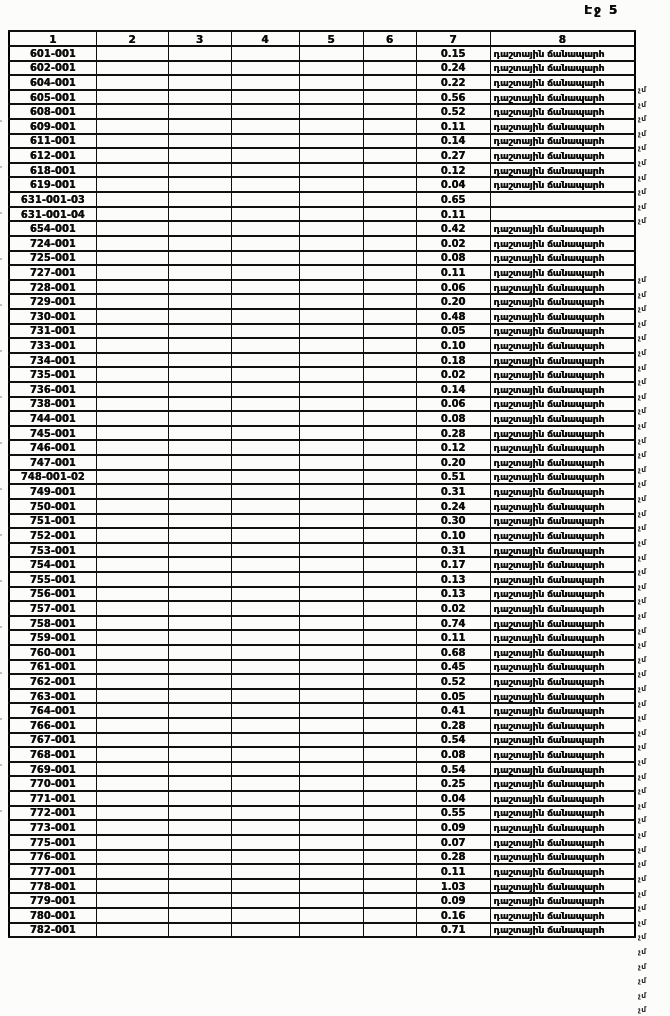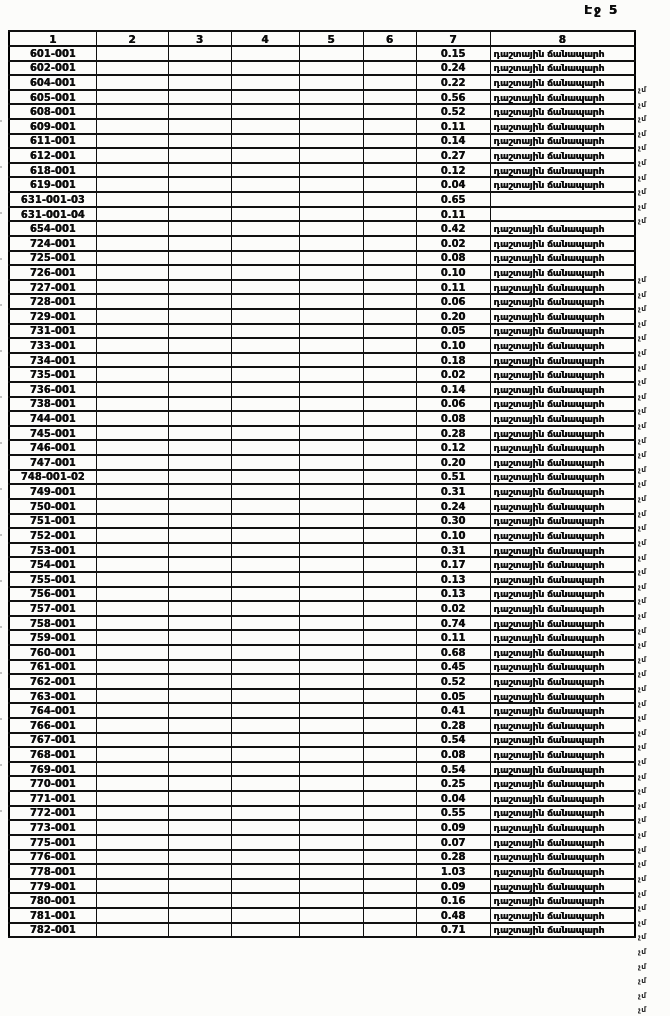--- a/index.html
+++ b/index.html
@@ -254,467 +254,467 @@
           <td class="c1">725-001</td>
           <td class="c2"></td>
           <td class="c3"></td>
           <td class="c4"></td>
           <td class="c5"></td>
           <td class="c6"></td>
           <td class="c7">0.08</td>
           <td class="c8">դաշտային ճանապարհ</td>
         </tr>
         <tr>
-          <td class="c1">726-001</td>
+          <td class="c1">727-001</td>
+          <td class="c2"></td>
+          <td class="c3"></td>
+          <td class="c4"></td>
+          <td class="c5"></td>
+          <td class="c6"></td>
+          <td class="c7">0.11</td>
+          <td class="c8">դաշտային ճանապարհ</td>
+        </tr>
+        <tr>
+          <td class="c1">728-001</td>
+          <td class="c2"></td>
+          <td class="c3"></td>
+          <td class="c4"></td>
+          <td class="c5"></td>
+          <td class="c6"></td>
+          <td class="c7">0.06</td>
+          <td class="c8">դաշտային ճանապարհ</td>
+        </tr>
+        <tr>
+          <td class="c1">729-001</td>
+          <td class="c2"></td>
+          <td class="c3"></td>
+          <td class="c4"></td>
+          <td class="c5"></td>
+          <td class="c6"></td>
+          <td class="c7">0.20</td>
+          <td class="c8">դաշտային ճանապարհ</td>
+        </tr>
+        <tr>
+          <td class="c1">730-001</td>
+          <td class="c2"></td>
+          <td class="c3"></td>
+          <td class="c4"></td>
+          <td class="c5"></td>
+          <td class="c6"></td>
+          <td class="c7">0.48</td>
+          <td class="c8">դաշտային ճանապարհ</td>
+        </tr>
+        <tr>
+          <td class="c1">731-001</td>
+          <td class="c2"></td>
+          <td class="c3"></td>
+          <td class="c4"></td>
+          <td class="c5"></td>
+          <td class="c6"></td>
+          <td class="c7">0.05</td>
+          <td class="c8">դաշտային ճանապարհ</td>
+        </tr>
+        <tr>
+          <td class="c1">733-001</td>
           <td class="c2"></td>
           <td class="c3"></td>
           <td class="c4"></td>
           <td class="c5"></td>
           <td class="c6"></td>
           <td class="c7">0.10</td>
           <td class="c8">դաշտային ճանապարհ</td>
         </tr>
         <tr>
-          <td class="c1">727-001</td>
+          <td class="c1">734-001</td>
+          <td class="c2"></td>
+          <td class="c3"></td>
+          <td class="c4"></td>
+          <td class="c5"></td>
+          <td class="c6"></td>
+          <td class="c7">0.18</td>
+          <td class="c8">դաշտային ճանապարհ</td>
+        </tr>
+        <tr>
+          <td class="c1">735-001</td>
+          <td class="c2"></td>
+          <td class="c3"></td>
+          <td class="c4"></td>
+          <td class="c5"></td>
+          <td class="c6"></td>
+          <td class="c7">0.02</td>
+          <td class="c8">դաշտային ճանապարհ</td>
+        </tr>
+        <tr>
+          <td class="c1">736-001</td>
+          <td class="c2"></td>
+          <td class="c3"></td>
+          <td class="c4"></td>
+          <td class="c5"></td>
+          <td class="c6"></td>
+          <td class="c7">0.14</td>
+          <td class="c8">դաշտային ճանապարհ</td>
+        </tr>
+        <tr>
+          <td class="c1">738-001</td>
+          <td class="c2"></td>
+          <td class="c3"></td>
+          <td class="c4"></td>
+          <td class="c5"></td>
+          <td class="c6"></td>
+          <td class="c7">0.06</td>
+          <td class="c8">դաշտային ճանապարհ</td>
+        </tr>
+        <tr>
+          <td class="c1">744-001</td>
+          <td class="c2"></td>
+          <td class="c3"></td>
+          <td class="c4"></td>
+          <td class="c5"></td>
+          <td class="c6"></td>
+          <td class="c7">0.08</td>
+          <td class="c8">դաշտային ճանապարհ</td>
+        </tr>
+        <tr>
+          <td class="c1">745-001</td>
+          <td class="c2"></td>
+          <td class="c3"></td>
+          <td class="c4"></td>
+          <td class="c5"></td>
+          <td class="c6"></td>
+          <td class="c7">0.28</td>
+          <td class="c8">դաշտային ճանապարհ</td>
+        </tr>
+        <tr>
+          <td class="c1">746-001</td>
+          <td class="c2"></td>
+          <td class="c3"></td>
+          <td class="c4"></td>
+          <td class="c5"></td>
+          <td class="c6"></td>
+          <td class="c7">0.12</td>
+          <td class="c8">դաշտային ճանապարհ</td>
+        </tr>
+        <tr>
+          <td class="c1">747-001</td>
+          <td class="c2"></td>
+          <td class="c3"></td>
+          <td class="c4"></td>
+          <td class="c5"></td>
+          <td class="c6"></td>
+          <td class="c7">0.20</td>
+          <td class="c8">դաշտային ճանապարհ</td>
+        </tr>
+        <tr>
+          <td class="c1">748-001-02</td>
+          <td class="c2"></td>
+          <td class="c3"></td>
+          <td class="c4"></td>
+          <td class="c5"></td>
+          <td class="c6"></td>
+          <td class="c7">0.51</td>
+          <td class="c8">դաշտային ճանապարհ</td>
+        </tr>
+        <tr>
+          <td class="c1">749-001</td>
+          <td class="c2"></td>
+          <td class="c3"></td>
+          <td class="c4"></td>
+          <td class="c5"></td>
+          <td class="c6"></td>
+          <td class="c7">0.31</td>
+          <td class="c8">դաշտային ճանապարհ</td>
+        </tr>
+        <tr>
+          <td class="c1">750-001</td>
+          <td class="c2"></td>
+          <td class="c3"></td>
+          <td class="c4"></td>
+          <td class="c5"></td>
+          <td class="c6"></td>
+          <td class="c7">0.24</td>
+          <td class="c8">դաշտային ճանապարհ</td>
+        </tr>
+        <tr>
+          <td class="c1">751-001</td>
+          <td class="c2"></td>
+          <td class="c3"></td>
+          <td class="c4"></td>
+          <td class="c5"></td>
+          <td class="c6"></td>
+          <td class="c7">0.30</td>
+          <td class="c8">դաշտային ճանապարհ</td>
+        </tr>
+        <tr>
+          <td class="c1">752-001</td>
+          <td class="c2"></td>
+          <td class="c3"></td>
+          <td class="c4"></td>
+          <td class="c5"></td>
+          <td class="c6"></td>
+          <td class="c7">0.10</td>
+          <td class="c8">դաշտային ճանապարհ</td>
+        </tr>
+        <tr>
+          <td class="c1">753-001</td>
+          <td class="c2"></td>
+          <td class="c3"></td>
+          <td class="c4"></td>
+          <td class="c5"></td>
+          <td class="c6"></td>
+          <td class="c7">0.31</td>
+          <td class="c8">դաշտային ճանապարհ</td>
+        </tr>
+        <tr>
+          <td class="c1">754-001</td>
+          <td class="c2"></td>
+          <td class="c3"></td>
+          <td class="c4"></td>
+          <td class="c5"></td>
+          <td class="c6"></td>
+          <td class="c7">0.17</td>
+          <td class="c8">դաշտային ճանապարհ</td>
+        </tr>
+        <tr>
+          <td class="c1">755-001</td>
+          <td class="c2"></td>
+          <td class="c3"></td>
+          <td class="c4"></td>
+          <td class="c5"></td>
+          <td class="c6"></td>
+          <td class="c7">0.13</td>
+          <td class="c8">դաշտային ճանապարհ</td>
+        </tr>
+        <tr>
+          <td class="c1">756-001</td>
+          <td class="c2"></td>
+          <td class="c3"></td>
+          <td class="c4"></td>
+          <td class="c5"></td>
+          <td class="c6"></td>
+          <td class="c7">0.13</td>
+          <td class="c8">դաշտային ճանապարհ</td>
+        </tr>
+        <tr>
+          <td class="c1">757-001</td>
+          <td class="c2"></td>
+          <td class="c3"></td>
+          <td class="c4"></td>
+          <td class="c5"></td>
+          <td class="c6"></td>
+          <td class="c7">0.02</td>
+          <td class="c8">դաշտային ճանապարհ</td>
+        </tr>
+        <tr>
+          <td class="c1">758-001</td>
+          <td class="c2"></td>
+          <td class="c3"></td>
+          <td class="c4"></td>
+          <td class="c5"></td>
+          <td class="c6"></td>
+          <td class="c7">0.74</td>
+          <td class="c8">դաշտային ճանապարհ</td>
+        </tr>
+        <tr>
+          <td class="c1">759-001</td>
           <td class="c2"></td>
           <td class="c3"></td>
           <td class="c4"></td>
           <td class="c5"></td>
           <td class="c6"></td>
           <td class="c7">0.11</td>
           <td class="c8">դաշտային ճանապարհ</td>
         </tr>
         <tr>
-          <td class="c1">728-001</td>
-          <td class="c2"></td>
-          <td class="c3"></td>
-          <td class="c4"></td>
-          <td class="c5"></td>
-          <td class="c6"></td>
-          <td class="c7">0.06</td>
-          <td class="c8">դաշտային ճանապարհ</td>
-        </tr>
-        <tr>
-          <td class="c1">729-001</td>
-          <td class="c2"></td>
-          <td class="c3"></td>
-          <td class="c4"></td>
-          <td class="c5"></td>
-          <td class="c6"></td>
-          <td class="c7">0.20</td>
-          <td class="c8">դաշտային ճանապարհ</td>
-        </tr>
-        <tr>
-          <td class="c1">731-001</td>
+          <td class="c1">760-001</td>
+          <td class="c2"></td>
+          <td class="c3"></td>
+          <td class="c4"></td>
+          <td class="c5"></td>
+          <td class="c6"></td>
+          <td class="c7">0.68</td>
+          <td class="c8">դաշտային ճանապարհ</td>
+        </tr>
+        <tr>
+          <td class="c1">761-001</td>
+          <td class="c2"></td>
+          <td class="c3"></td>
+          <td class="c4"></td>
+          <td class="c5"></td>
+          <td class="c6"></td>
+          <td class="c7">0.45</td>
+          <td class="c8">դաշտային ճանապարհ</td>
+        </tr>
+        <tr>
+          <td class="c1">762-001</td>
+          <td class="c2"></td>
+          <td class="c3"></td>
+          <td class="c4"></td>
+          <td class="c5"></td>
+          <td class="c6"></td>
+          <td class="c7">0.52</td>
+          <td class="c8">դաշտային ճանապարհ</td>
+        </tr>
+        <tr>
+          <td class="c1">763-001</td>
           <td class="c2"></td>
           <td class="c3"></td>
           <td class="c4"></td>
           <td class="c5"></td>
           <td class="c6"></td>
           <td class="c7">0.05</td>
           <td class="c8">դաշտային ճանապարհ</td>
         </tr>
         <tr>
-          <td class="c1">733-001</td>
-          <td class="c2"></td>
-          <td class="c3"></td>
-          <td class="c4"></td>
-          <td class="c5"></td>
-          <td class="c6"></td>
-          <td class="c7">0.10</td>
-          <td class="c8">դաշտային ճանապարհ</td>
-        </tr>
-        <tr>
-          <td class="c1">734-001</td>
-          <td class="c2"></td>
-          <td class="c3"></td>
-          <td class="c4"></td>
-          <td class="c5"></td>
-          <td class="c6"></td>
-          <td class="c7">0.18</td>
-          <td class="c8">դաշտային ճանապարհ</td>
-        </tr>
-        <tr>
-          <td class="c1">735-001</td>
-          <td class="c2"></td>
-          <td class="c3"></td>
-          <td class="c4"></td>
-          <td class="c5"></td>
-          <td class="c6"></td>
-          <td class="c7">0.02</td>
-          <td class="c8">դաշտային ճանապարհ</td>
-        </tr>
-        <tr>
-          <td class="c1">736-001</td>
-          <td class="c2"></td>
-          <td class="c3"></td>
-          <td class="c4"></td>
-          <td class="c5"></td>
-          <td class="c6"></td>
-          <td class="c7">0.14</td>
-          <td class="c8">դաշտային ճանապարհ</td>
-        </tr>
-        <tr>
-          <td class="c1">738-001</td>
-          <td class="c2"></td>
-          <td class="c3"></td>
-          <td class="c4"></td>
-          <td class="c5"></td>
-          <td class="c6"></td>
-          <td class="c7">0.06</td>
-          <td class="c8">դաշտային ճանապարհ</td>
-        </tr>
-        <tr>
-          <td class="c1">744-001</td>
+          <td class="c1">764-001</td>
+          <td class="c2"></td>
+          <td class="c3"></td>
+          <td class="c4"></td>
+          <td class="c5"></td>
+          <td class="c6"></td>
+          <td class="c7">0.41</td>
+          <td class="c8">դաշտային ճանապարհ</td>
+        </tr>
+        <tr>
+          <td class="c1">766-001</td>
+          <td class="c2"></td>
+          <td class="c3"></td>
+          <td class="c4"></td>
+          <td class="c5"></td>
+          <td class="c6"></td>
+          <td class="c7">0.28</td>
+          <td class="c8">դաշտային ճանապարհ</td>
+        </tr>
+        <tr>
+          <td class="c1">767-001</td>
+          <td class="c2"></td>
+          <td class="c3"></td>
+          <td class="c4"></td>
+          <td class="c5"></td>
+          <td class="c6"></td>
+          <td class="c7">0.54</td>
+          <td class="c8">դաշտային ճանապարհ</td>
+        </tr>
+        <tr>
+          <td class="c1">768-001</td>
           <td class="c2"></td>
           <td class="c3"></td>
           <td class="c4"></td>
           <td class="c5"></td>
           <td class="c6"></td>
           <td class="c7">0.08</td>
           <td class="c8">դաշտային ճանապարհ</td>
         </tr>
         <tr>
-          <td class="c1">745-001</td>
+          <td class="c1">769-001</td>
+          <td class="c2"></td>
+          <td class="c3"></td>
+          <td class="c4"></td>
+          <td class="c5"></td>
+          <td class="c6"></td>
+          <td class="c7">0.54</td>
+          <td class="c8">դաշտային ճանապարհ</td>
+        </tr>
+        <tr>
+          <td class="c1">770-001</td>
+          <td class="c2"></td>
+          <td class="c3"></td>
+          <td class="c4"></td>
+          <td class="c5"></td>
+          <td class="c6"></td>
+          <td class="c7">0.25</td>
+          <td class="c8">դաշտային ճանապարհ</td>
+        </tr>
+        <tr>
+          <td class="c1">771-001</td>
+          <td class="c2"></td>
+          <td class="c3"></td>
+          <td class="c4"></td>
+          <td class="c5"></td>
+          <td class="c6"></td>
+          <td class="c7">0.04</td>
+          <td class="c8">դաշտային ճանապարհ</td>
+        </tr>
+        <tr>
+          <td class="c1">772-001</td>
+          <td class="c2"></td>
+          <td class="c3"></td>
+          <td class="c4"></td>
+          <td class="c5"></td>
+          <td class="c6"></td>
+          <td class="c7">0.55</td>
+          <td class="c8">դաշտային ճանապարհ</td>
+        </tr>
+        <tr>
+          <td class="c1">773-001</td>
+          <td class="c2"></td>
+          <td class="c3"></td>
+          <td class="c4"></td>
+          <td class="c5"></td>
+          <td class="c6"></td>
+          <td class="c7">0.09</td>
+          <td class="c8">դաշտային ճանապարհ</td>
+        </tr>
+        <tr>
+          <td class="c1">775-001</td>
+          <td class="c2"></td>
+          <td class="c3"></td>
+          <td class="c4"></td>
+          <td class="c5"></td>
+          <td class="c6"></td>
+          <td class="c7">0.07</td>
+          <td class="c8">դաշտային ճանապարհ</td>
+        </tr>
+        <tr>
+          <td class="c1">776-001</td>
           <td class="c2"></td>
           <td class="c3"></td>
           <td class="c4"></td>
           <td class="c5"></td>
           <td class="c6"></td>
           <td class="c7">0.28</td>
           <td class="c8">դաշտային ճանապարհ</td>
         </tr>
         <tr>
-          <td class="c1">746-001</td>
-          <td class="c2"></td>
-          <td class="c3"></td>
-          <td class="c4"></td>
-          <td class="c5"></td>
-          <td class="c6"></td>
-          <td class="c7">0.12</td>
-          <td class="c8">դաշտային ճանապարհ</td>
-        </tr>
-        <tr>
-          <td class="c1">747-001</td>
-          <td class="c2"></td>
-          <td class="c3"></td>
-          <td class="c4"></td>
-          <td class="c5"></td>
-          <td class="c6"></td>
-          <td class="c7">0.20</td>
-          <td class="c8">դաշտային ճանապարհ</td>
-        </tr>
-        <tr>
-          <td class="c1">748-001-02</td>
-          <td class="c2"></td>
-          <td class="c3"></td>
-          <td class="c4"></td>
-          <td class="c5"></td>
-          <td class="c6"></td>
-          <td class="c7">0.51</td>
-          <td class="c8">դաշտային ճանապարհ</td>
-        </tr>
-        <tr>
-          <td class="c1">749-001</td>
-          <td class="c2"></td>
-          <td class="c3"></td>
-          <td class="c4"></td>
-          <td class="c5"></td>
-          <td class="c6"></td>
-          <td class="c7">0.31</td>
-          <td class="c8">դաշտային ճանապարհ</td>
-        </tr>
-        <tr>
-          <td class="c1">750-001</td>
-          <td class="c2"></td>
-          <td class="c3"></td>
-          <td class="c4"></td>
-          <td class="c5"></td>
-          <td class="c6"></td>
-          <td class="c7">0.24</td>
-          <td class="c8">դաշտային ճանապարհ</td>
-        </tr>
-        <tr>
-          <td class="c1">751-001</td>
-          <td class="c2"></td>
-          <td class="c3"></td>
-          <td class="c4"></td>
-          <td class="c5"></td>
-          <td class="c6"></td>
-          <td class="c7">0.30</td>
-          <td class="c8">դաշտային ճանապարհ</td>
-        </tr>
-        <tr>
-          <td class="c1">752-001</td>
-          <td class="c2"></td>
-          <td class="c3"></td>
-          <td class="c4"></td>
-          <td class="c5"></td>
-          <td class="c6"></td>
-          <td class="c7">0.10</td>
-          <td class="c8">դաշտային ճանապարհ</td>
-        </tr>
-        <tr>
-          <td class="c1">753-001</td>
-          <td class="c2"></td>
-          <td class="c3"></td>
-          <td class="c4"></td>
-          <td class="c5"></td>
-          <td class="c6"></td>
-          <td class="c7">0.31</td>
-          <td class="c8">դաշտային ճանապարհ</td>
-        </tr>
-        <tr>
-          <td class="c1">754-001</td>
-          <td class="c2"></td>
-          <td class="c3"></td>
-          <td class="c4"></td>
-          <td class="c5"></td>
-          <td class="c6"></td>
-          <td class="c7">0.17</td>
-          <td class="c8">դաշտային ճանապարհ</td>
-        </tr>
-        <tr>
-          <td class="c1">755-001</td>
-          <td class="c2"></td>
-          <td class="c3"></td>
-          <td class="c4"></td>
-          <td class="c5"></td>
-          <td class="c6"></td>
-          <td class="c7">0.13</td>
-          <td class="c8">դաշտային ճանապարհ</td>
-        </tr>
-        <tr>
-          <td class="c1">756-001</td>
-          <td class="c2"></td>
-          <td class="c3"></td>
-          <td class="c4"></td>
-          <td class="c5"></td>
-          <td class="c6"></td>
-          <td class="c7">0.13</td>
-          <td class="c8">դաշտային ճանապարհ</td>
-        </tr>
-        <tr>
-          <td class="c1">757-001</td>
-          <td class="c2"></td>
-          <td class="c3"></td>
-          <td class="c4"></td>
-          <td class="c5"></td>
-          <td class="c6"></td>
-          <td class="c7">0.02</td>
-          <td class="c8">դաշտային ճանապարհ</td>
-        </tr>
-        <tr>
-          <td class="c1">758-001</td>
-          <td class="c2"></td>
-          <td class="c3"></td>
-          <td class="c4"></td>
-          <td class="c5"></td>
-          <td class="c6"></td>
-          <td class="c7">0.74</td>
-          <td class="c8">դաշտային ճանապարհ</td>
-        </tr>
-        <tr>
-          <td class="c1">759-001</td>
+          <td class="c1">777-001</td>
           <td class="c2"></td>
           <td class="c3"></td>
           <td class="c4"></td>
           <td class="c5"></td>
           <td class="c6"></td>
           <td class="c7">0.11</td>
           <td class="c8">դաշտային ճանապարհ</td>
         </tr>
         <tr>
-          <td class="c1">760-001</td>
-          <td class="c2"></td>
-          <td class="c3"></td>
-          <td class="c4"></td>
-          <td class="c5"></td>
-          <td class="c6"></td>
-          <td class="c7">0.68</td>
-          <td class="c8">դաշտային ճանապարհ</td>
-        </tr>
-        <tr>
-          <td class="c1">761-001</td>
-          <td class="c2"></td>
-          <td class="c3"></td>
-          <td class="c4"></td>
-          <td class="c5"></td>
-          <td class="c6"></td>
-          <td class="c7">0.45</td>
-          <td class="c8">դաշտային ճանապարհ</td>
-        </tr>
-        <tr>
-          <td class="c1">762-001</td>
-          <td class="c2"></td>
-          <td class="c3"></td>
-          <td class="c4"></td>
-          <td class="c5"></td>
-          <td class="c6"></td>
-          <td class="c7">0.52</td>
-          <td class="c8">դաշտային ճանապարհ</td>
-        </tr>
-        <tr>
-          <td class="c1">763-001</td>
-          <td class="c2"></td>
-          <td class="c3"></td>
-          <td class="c4"></td>
-          <td class="c5"></td>
-          <td class="c6"></td>
-          <td class="c7">0.05</td>
-          <td class="c8">դաշտային ճանապարհ</td>
-        </tr>
-        <tr>
-          <td class="c1">764-001</td>
-          <td class="c2"></td>
-          <td class="c3"></td>
-          <td class="c4"></td>
-          <td class="c5"></td>
-          <td class="c6"></td>
-          <td class="c7">0.41</td>
-          <td class="c8">դաշտային ճանապարհ</td>
-        </tr>
-        <tr>
-          <td class="c1">766-001</td>
-          <td class="c2"></td>
-          <td class="c3"></td>
-          <td class="c4"></td>
-          <td class="c5"></td>
-          <td class="c6"></td>
-          <td class="c7">0.28</td>
-          <td class="c8">դաշտային ճանապարհ</td>
-        </tr>
-        <tr>
-          <td class="c1">767-001</td>
-          <td class="c2"></td>
-          <td class="c3"></td>
-          <td class="c4"></td>
-          <td class="c5"></td>
-          <td class="c6"></td>
-          <td class="c7">0.54</td>
-          <td class="c8">դաշտային ճանապարհ</td>
-        </tr>
-        <tr>
-          <td class="c1">768-001</td>
-          <td class="c2"></td>
-          <td class="c3"></td>
-          <td class="c4"></td>
-          <td class="c5"></td>
-          <td class="c6"></td>
-          <td class="c7">0.08</td>
-          <td class="c8">դաշտային ճանապարհ</td>
-        </tr>
-        <tr>
-          <td class="c1">769-001</td>
-          <td class="c2"></td>
-          <td class="c3"></td>
-          <td class="c4"></td>
-          <td class="c5"></td>
-          <td class="c6"></td>
-          <td class="c7">0.54</td>
-          <td class="c8">դաշտային ճանապարհ</td>
-        </tr>
-        <tr>
-          <td class="c1">770-001</td>
-          <td class="c2"></td>
-          <td class="c3"></td>
-          <td class="c4"></td>
-          <td class="c5"></td>
-          <td class="c6"></td>
-          <td class="c7">0.25</td>
-          <td class="c8">դաշտային ճանապարհ</td>
-        </tr>
-        <tr>
-          <td class="c1">771-001</td>
-          <td class="c2"></td>
-          <td class="c3"></td>
-          <td class="c4"></td>
-          <td class="c5"></td>
-          <td class="c6"></td>
-          <td class="c7">0.04</td>
-          <td class="c8">դաշտային ճանապարհ</td>
-        </tr>
-        <tr>
-          <td class="c1">772-001</td>
-          <td class="c2"></td>
-          <td class="c3"></td>
-          <td class="c4"></td>
-          <td class="c5"></td>
-          <td class="c6"></td>
-          <td class="c7">0.55</td>
-          <td class="c8">դաշտային ճանապարհ</td>
-        </tr>
-        <tr>
-          <td class="c1">773-001</td>
+          <td class="c1">778-001</td>
+          <td class="c2"></td>
+          <td class="c3"></td>
+          <td class="c4"></td>
+          <td class="c5"></td>
+          <td class="c6"></td>
+          <td class="c7">1.03</td>
+          <td class="c8">դաշտային ճանապարհ</td>
+        </tr>
+        <tr>
+          <td class="c1">779-001</td>
           <td class="c2"></td>
           <td class="c3"></td>
           <td class="c4"></td>
           <td class="c5"></td>
           <td class="c6"></td>
           <td class="c7">0.09</td>
           <td class="c8">դաշտային ճանապարհ</td>
         </tr>
         <tr>
-          <td class="c1">775-001</td>
-          <td class="c2"></td>
-          <td class="c3"></td>
-          <td class="c4"></td>
-          <td class="c5"></td>
-          <td class="c6"></td>
-          <td class="c7">0.07</td>
-          <td class="c8">դաշտային ճանապարհ</td>
-        </tr>
-        <tr>
-          <td class="c1">776-001</td>
-          <td class="c2"></td>
-          <td class="c3"></td>
-          <td class="c4"></td>
-          <td class="c5"></td>
-          <td class="c6"></td>
-          <td class="c7">0.28</td>
-          <td class="c8">դաշտային ճանապարհ</td>
-        </tr>
-        <tr>
-          <td class="c1">778-001</td>
-          <td class="c2"></td>
-          <td class="c3"></td>
-          <td class="c4"></td>
-          <td class="c5"></td>
-          <td class="c6"></td>
-          <td class="c7">1.03</td>
-          <td class="c8">դաշտային ճանապարհ</td>
-        </tr>
-        <tr>
-          <td class="c1">779-001</td>
-          <td class="c2"></td>
-          <td class="c3"></td>
-          <td class="c4"></td>
-          <td class="c5"></td>
-          <td class="c6"></td>
-          <td class="c7">0.09</td>
-          <td class="c8">դաշտային ճանապարհ</td>
-        </tr>
-        <tr>
           <td class="c1">780-001</td>
           <td class="c2"></td>
           <td class="c3"></td>
           <td class="c4"></td>
           <td class="c5"></td>
           <td class="c6"></td>
           <td class="c7">0.16</td>
-          <td class="c8">դաշտային ճանապարհ</td>
-        </tr>
-        <tr>
-          <td class="c1">781-001</td>
-          <td class="c2"></td>
-          <td class="c3"></td>
-          <td class="c4"></td>
-          <td class="c5"></td>
-          <td class="c6"></td>
-          <td class="c7">0.48</td>
           <td class="c8">դաշտային ճանապարհ</td>
         </tr>
         <tr>
           <td class="c1">782-001</td>
           <td class="c2"></td>
           <td class="c3"></td>
           <td class="c4"></td>
           <td class="c5"></td>
           <td class="c6"></td>
           <td class="c7">0.71</td>

